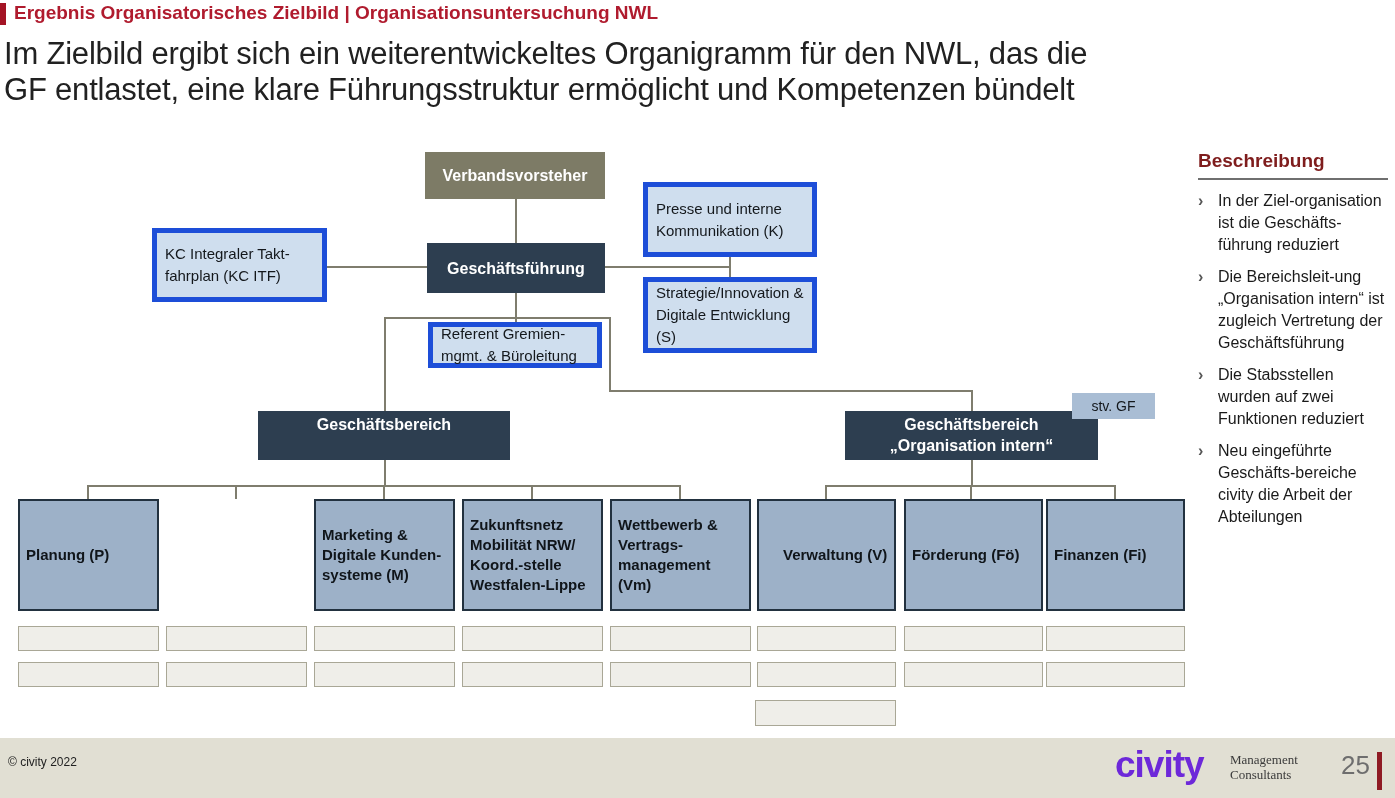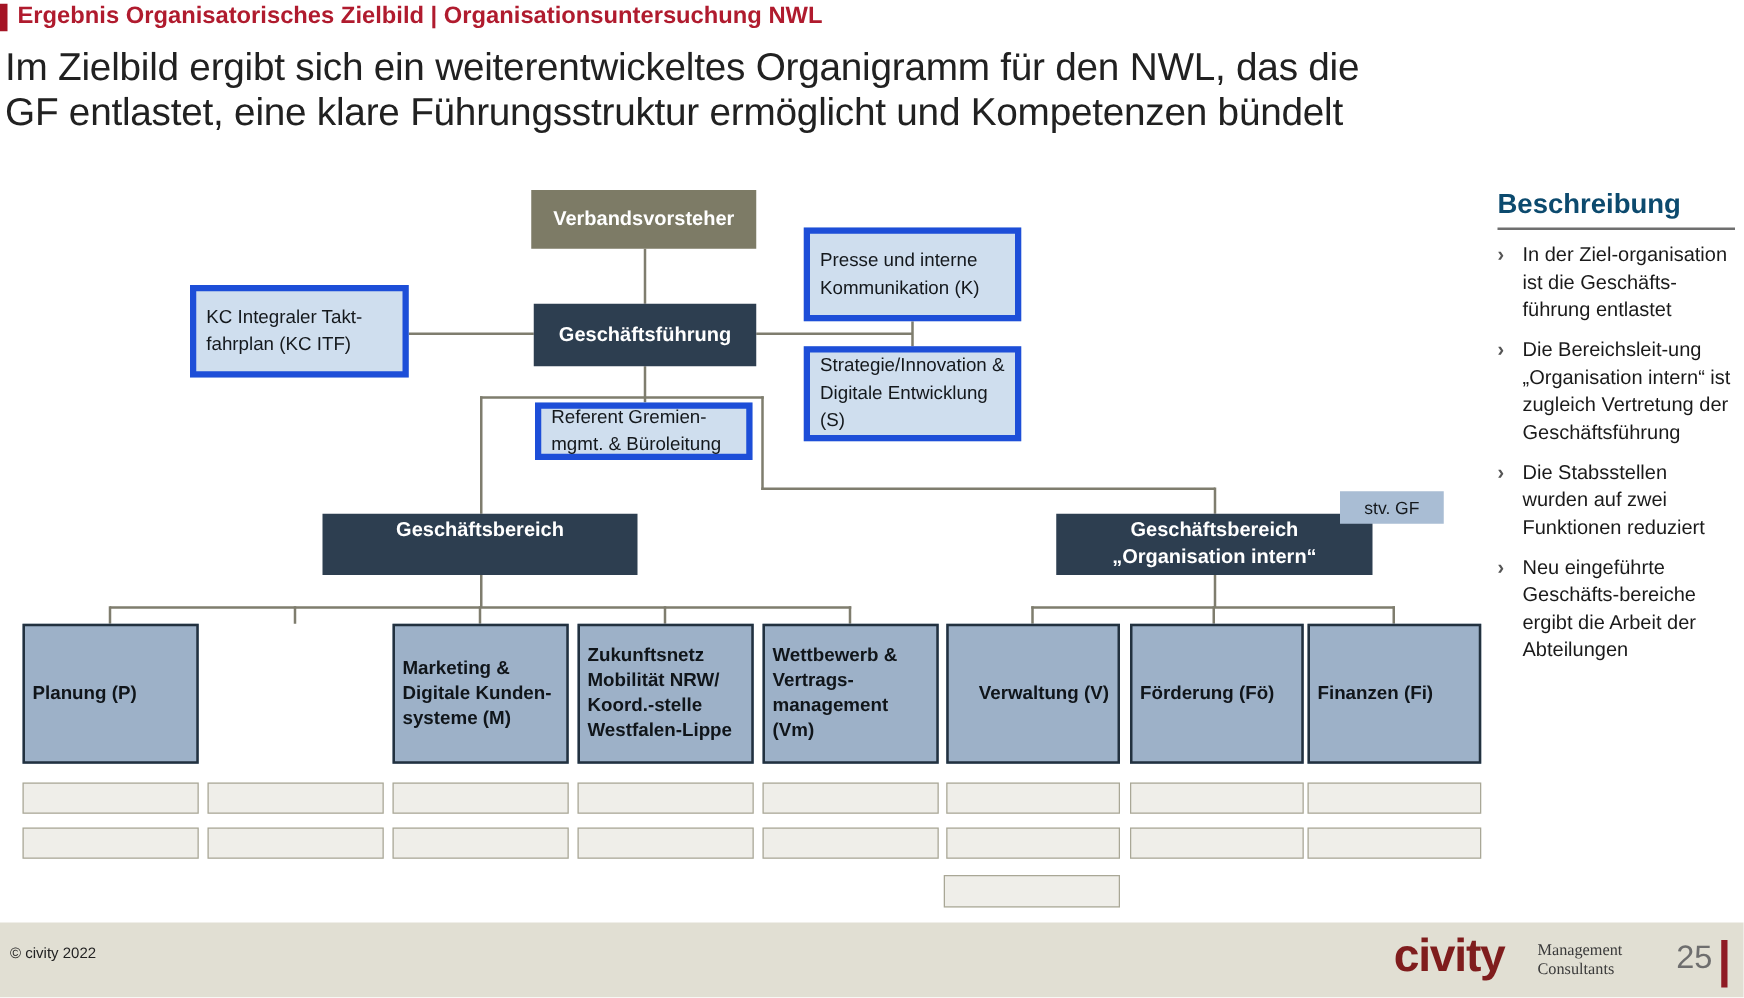--- a/index.html
+++ b/index.html
@@ -34,30 +34,30 @@
     background:#9db1c8;border:2px solid #22313f;color:#10151a;
     font-weight:bold;font-size:15px;line-height:20px;padding:4px 6px;
   }
   .stv{background:#a9bdd4;color:#14181c;font-size:14px;justify-content:center;}
   .ph{
     position:absolute;background:#efeee9;border:1px solid #a9a796;box-sizing:border-box;z-index:2;
   }
   
   .sidebar{position:absolute;left:1198px;top:150px;width:190px;}
   .sidebar h2{
-    margin:0 0 4px 0;font-size:22px;font-weight:bold;color:#0c4a6e;
+    margin:0 0 4px 0;font-size:19px;font-weight:bold;color:#7f1d1d;
     border-bottom:2px solid #6f6f6f;padding-bottom:6px;
   }
   .bullet{display:flex;margin-top:10px;font-size:16px;line-height:22px;color:#1a1a1a;}
   .bullet .chev{flex:0 0 20px;color:#555;font-weight:bold;}
   
   .footer{position:absolute;left:0;top:738px;width:1395px;height:60px;background:#e1dfd3;}
   .copyright{position:absolute;left:8px;top:17px;font-size:12px;color:#222;}
   .brand{
-    position:absolute;left:1115px;top:6px;font-size:37px;font-weight:bold;color:#7f1d1d;
+    position:absolute;left:1115px;top:6px;font-size:37px;font-weight:bold;color:#6d28d9;
     letter-spacing:-1px;font-family:"Liberation Sans",sans-serif;
   }
   .brand-sub{
     position:absolute;left:1230px;top:14px;font-size:13px;line-height:15px;color:#3a3a3a;
     font-family:"Liberation Serif","DejaVu Serif",serif;
   }
   .page-num{position:absolute;left:1341px;top:12px;font-size:26px;color:#6e6e6e;}
   .page-bar{position:absolute;left:1377px;top:14px;width:5px;height:38px;background:#8f1b24;}
 </style>
 </head>
@@ -133,33 +133,33 @@
     <div class="ph" style="left: 1046px; top: 626px; width: 139px; height: 25px;"></div>
     <div class="ph" style="left: 1046px; top: 662px; width: 139px; height: 25px;"></div>
     <div class="ph" style="left: 755px; top: 700px; width: 141px; height: 26px;"></div>
   </div>
 
 <div class="sidebar">
   <h2>Beschreibung</h2>
   <div id="bullets">
       <div class="bullet">
         <span class="chev">›</span>
-        <span>In der Ziel-organisation ist die Geschäfts-führung entlastet</span>
+        <span>In der Ziel-organisation ist die Geschäfts-führung reduziert</span>
       </div>
       <div class="bullet">
         <span class="chev">›</span>
         <span>Die Bereichsleit-ung „Organisation intern“ ist zugleich Vertretung der Geschäftsführung</span>
       </div>
       <div class="bullet">
         <span class="chev">›</span>
         <span>Die Stabsstellen wurden auf zwei Funktionen reduziert</span>
       </div>
       <div class="bullet">
         <span class="chev">›</span>
-        <span>Neu eingeführte Geschäfts-bereiche ergibt die Arbeit der Abteilungen</span>
+        <span>Neu eingeführte Geschäfts-bereiche civity die Arbeit der Abteilungen</span>
       </div>
     </div>
 </div>
 
 <div class="footer">
   <div class="copyright">© civity 2022</div>
   <div class="brand">civity</div>
   <div class="brand-sub">
     <div>Management</div>
     <div>Consultants</div>

